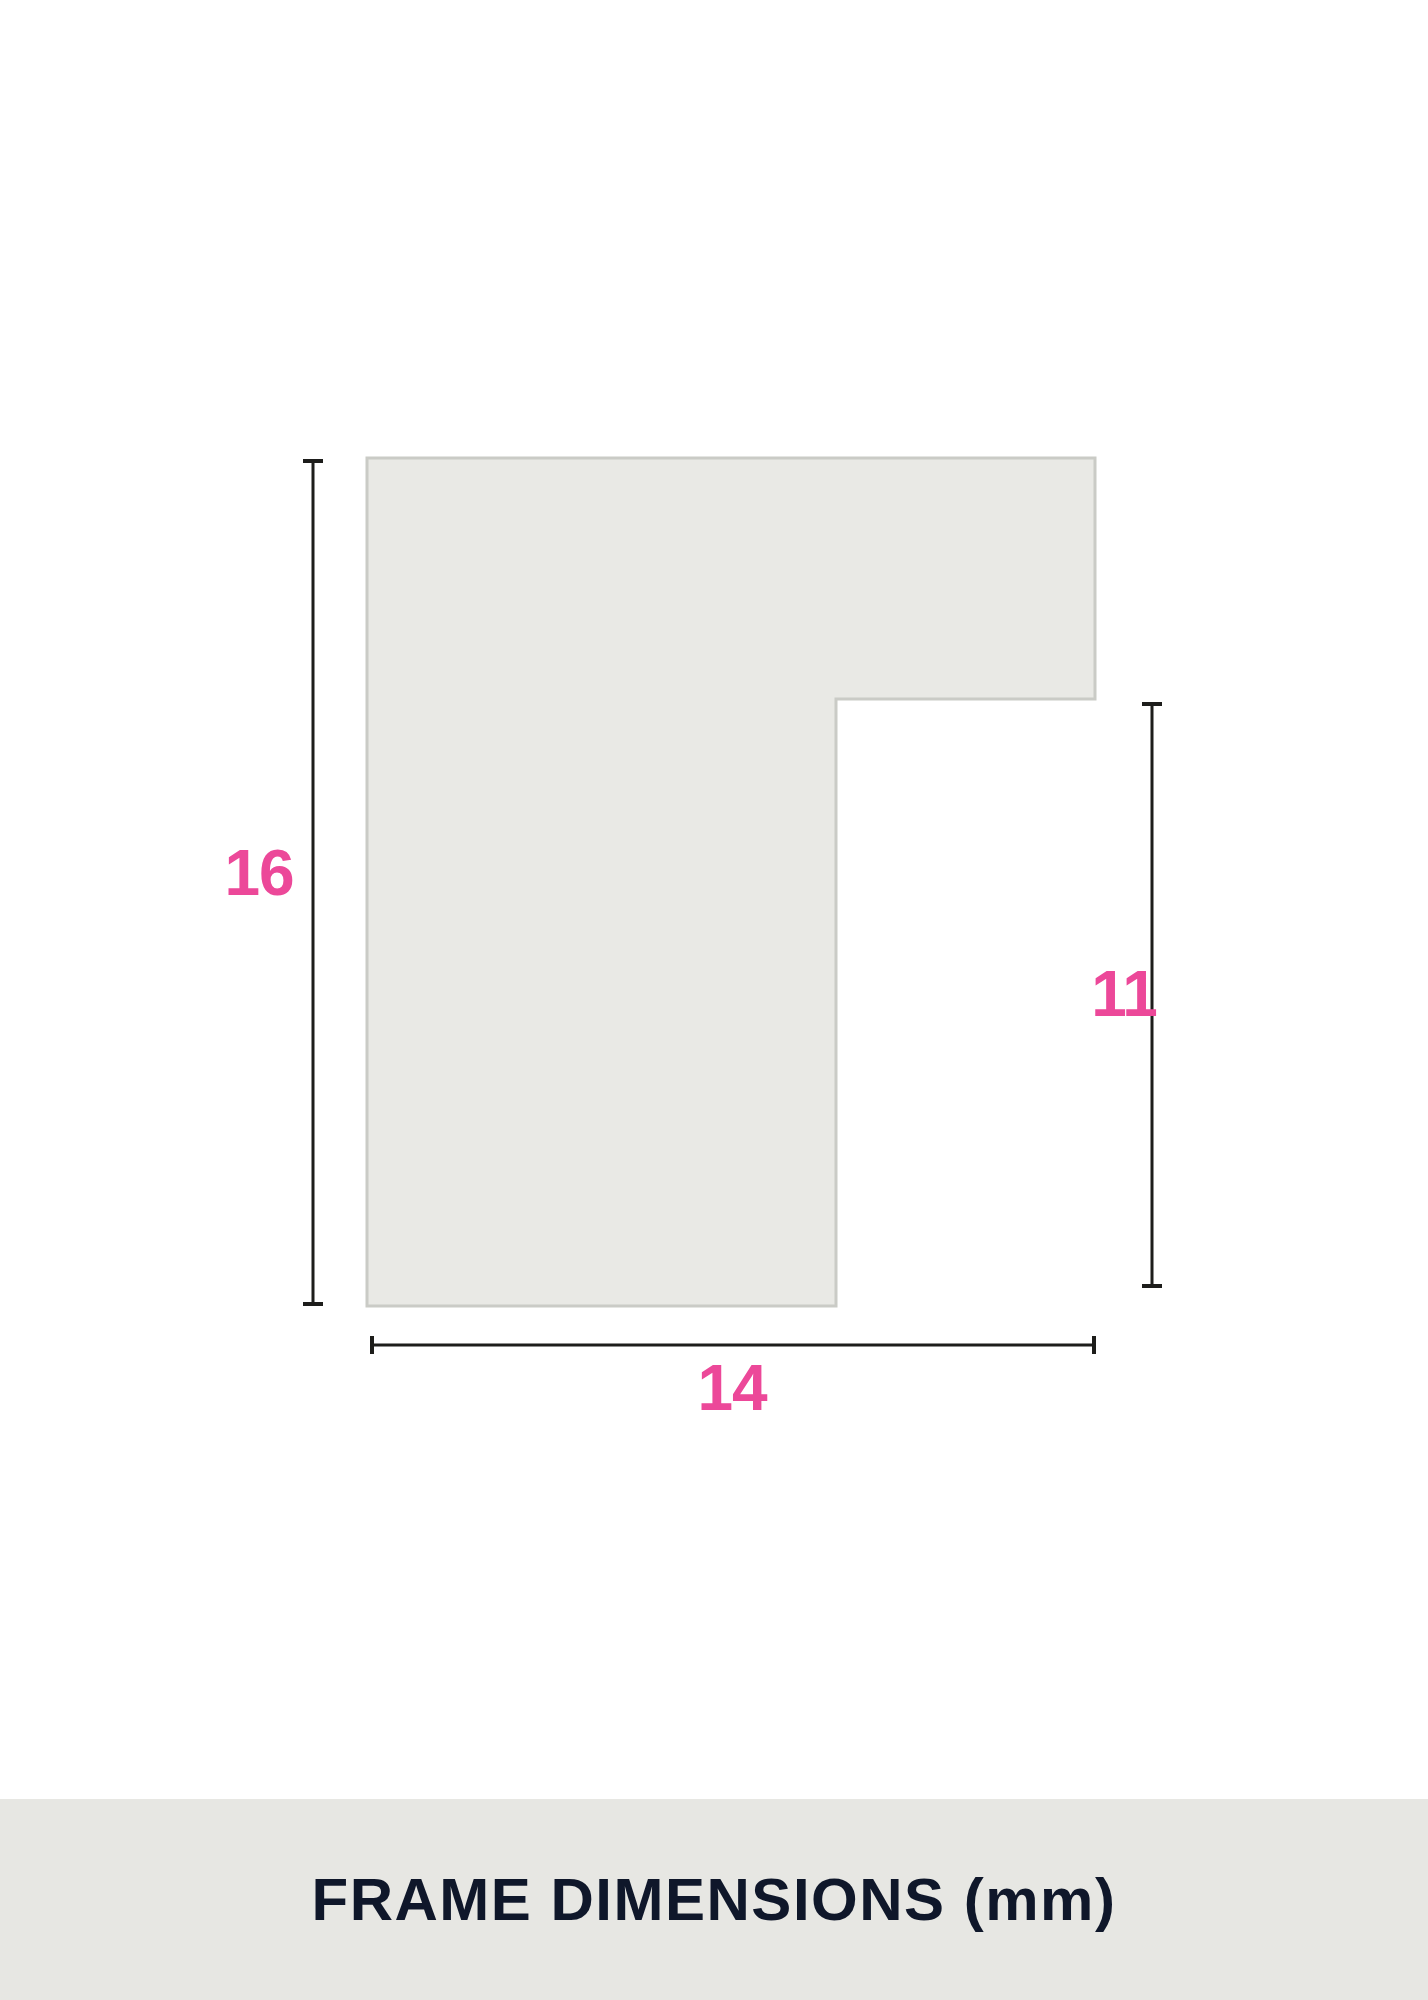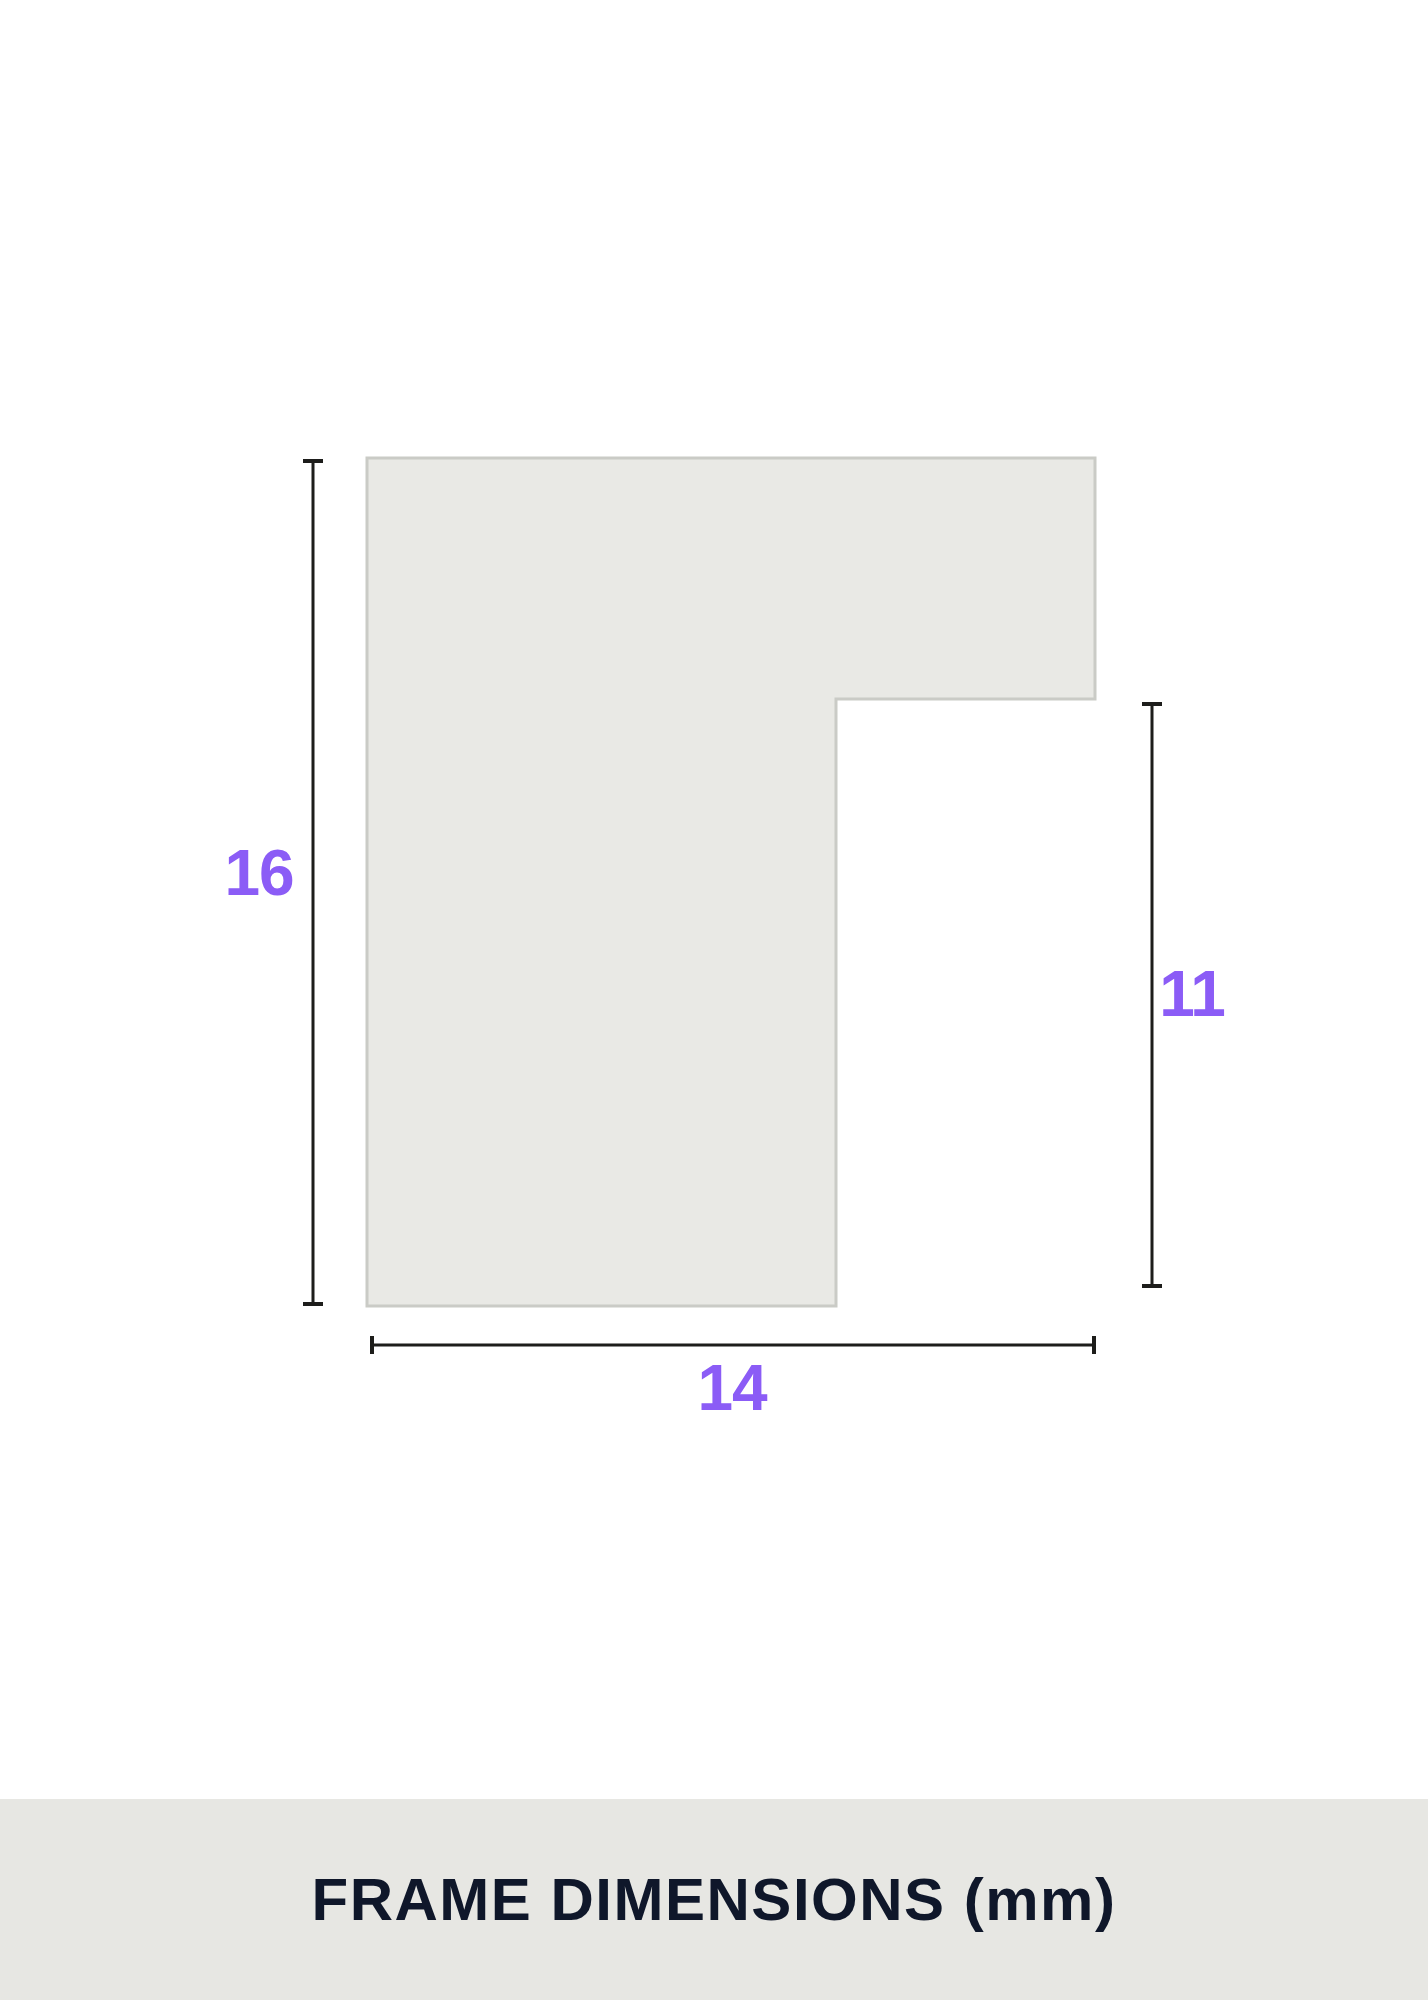--- a/index.html
+++ b/index.html
@@ -21,26 +21,26 @@
     top: 0;
     display: block;
   }
   .dim-label {
     position: absolute;
     transform: translate(-50%, -50%);
     font-family: "Liberation Sans", sans-serif;
     font-weight: 700;
     font-size: 64px;
     letter-spacing: -1px;
-    color: #8b5cf6;
+    color: #ec4899;
     white-space: nowrap;
     line-height: 1;
   }
   #label-height { left: 259px; top: 873px; }
-  #label-rabbet { left: 1192px; top: 994px; }
+  #label-rabbet { left: 1124px; top: 994px; }
   #label-width  { left: 732px; top: 1388px; }
   .footer {
     position: absolute;
     left: 0;
     top: 1799px;
     width: 1428px;
     height: 201px;
     background: #e7e7e3;
     display: flex;
     align-items: center;

